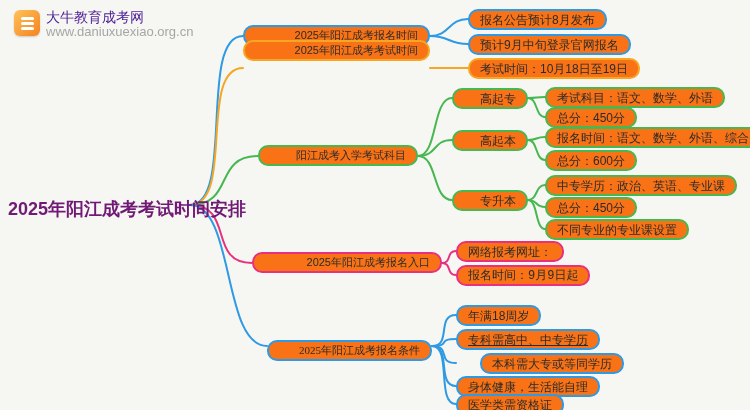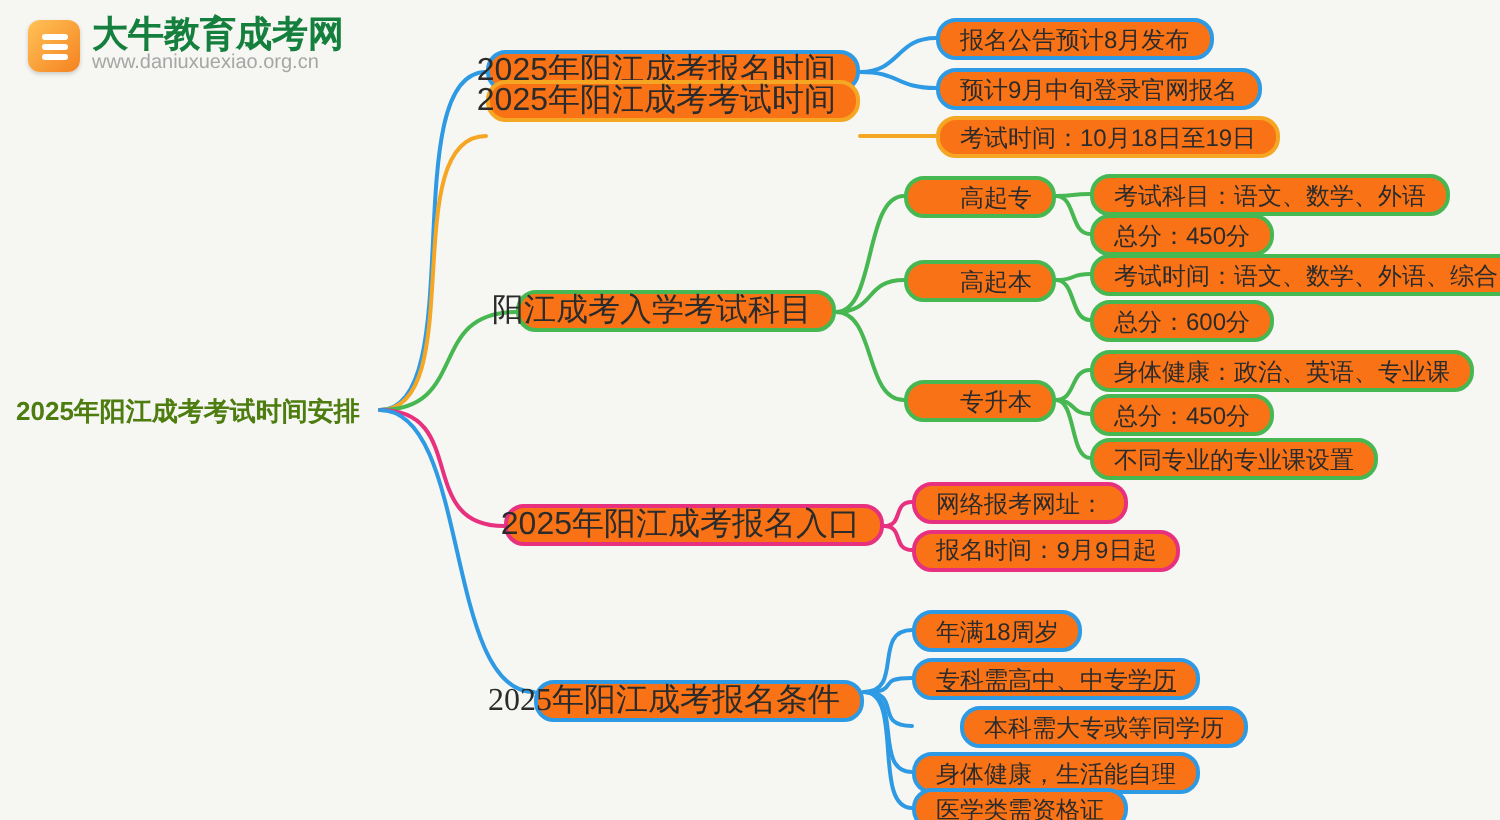--- a/index.html
+++ b/index.html
@@ -15,40 +15,40 @@
   .s-green{stroke:var(--green);} .s-pink{stroke:var(--pink);}
 
   .node{
     position:absolute;z-index:1;background:#f97316;
     border:2px solid #999;border-radius:10px;
     display:flex;align-items:center;justify-content:flex-end;
     font-size:12px;line-height:1;white-space:nowrap;
     padding:0 10px;box-sizing:border-box;height:21px;
     color:#2b2b2b;cursor:default;
   }
-  .node.branch{height:21px;font-size:16px;}
+  .node.branch{height:21px;font-size:11px;}
   .b-blue{border-color:var(--blue);} .b-orange{border-color:var(--orange);}
   .b-green{border-color:var(--green);} .b-pink{border-color:var(--pink);}
 
   .root-label{
     position:absolute;left:8px;top:197px;z-index:1;
-    font-size:13px;font-weight:600;color:#4d7c0f;white-space:nowrap;
+    font-size:18px;font-weight:600;color:#701a75;white-space:nowrap;
   }
 
   .logo{position:absolute;left:14px;top:10px;z-index:2;display:flex;align-items:flex-start;}
   .logo-icon{
     width:26px;height:26px;border-radius:6px;margin-right:6px;
     background:linear-gradient(135deg,#ffc257,#f58220);
     display:flex;align-items:center;justify-content:center;
     box-shadow:0 1px 2px rgba(0,0,0,.18);
   }
   .logo-icon .bars{width:13px;height:3px;background:#fff;border-radius:2px;
     box-shadow:0 5px 0 #fff, 0 -5px 0 #fff;}
-  .logo-title{font-size:18px;font-weight:bold;color:#15803d;line-height:15px;}
-  .logo-url{font-size:10px;color:#a6a6a6;line-height:10px;margin-top:2px;}
+  .logo-title{font-size:14px;font-weight:normal;color:#4c1d95;line-height:15px;}
+  .logo-url{font-size:13px;color:#a6a6a6;line-height:10px;margin-top:2px;}
 </style>
 </head>
 <body>
 
 <svg class="connectors" width="750" height="410" viewBox="0 0 750 410">
 
   <path class="s-blue" d="M190,205 C235,205 198,36 243,36"></path>
   <path class="s-orange" d="M190,205 C235,205 198,68 243,68"></path>
   <path class="s-green" d="M190,205 C235,205 213,156 258,156"></path>
   <path class="s-pink" d="M190,205 C235,205 207,263 252,263"></path>
@@ -123,30 +123,30 @@
 <div class="node b-green" style="left:545px;top:87px;">
   <span>考试科目：语文、数学、外语</span>
 </div>
 <div class="node b-green" style="left:545px;top:107px;">
   <span>总分：450分</span>
 </div>
 <div class="node b-green" style="left:452px;top:130px;width:76px;">
   <span>高起本</span>
 </div>
 <div class="node b-green" style="left:545px;top:127px;">
-  <span>考试时间：语文、数学、外语、综合</span>
+  <span>报名时间：语文、数学、外语、综合</span>
 </div>
 <div class="node b-green" style="left:545px;top:150px;">
   <span>总分：600分</span>
 </div>
 <div class="node b-green" style="left:452px;top:190px;width:76px;">
   <span>专升本</span>
 </div>
 <div class="node b-green" style="left:545px;top:175px;">
-  <span>身体健康：政治、英语、专业课</span>
+  <span>中专学历：政治、英语、专业课</span>
 </div>
 <div class="node b-green" style="left:545px;top:197px;">
   <span>总分：450分</span>
 </div>
 <div class="node b-green" style="left:545px;top:219px;font-family:Liberation Serif, serif;">
   <span>不同专业的专业课设置</span>
 </div>
 
 <div class="node branch b-pink" style="left:252px;top:252px;width:190px;">
   <span>2025年阳江成考报名入口</span>

